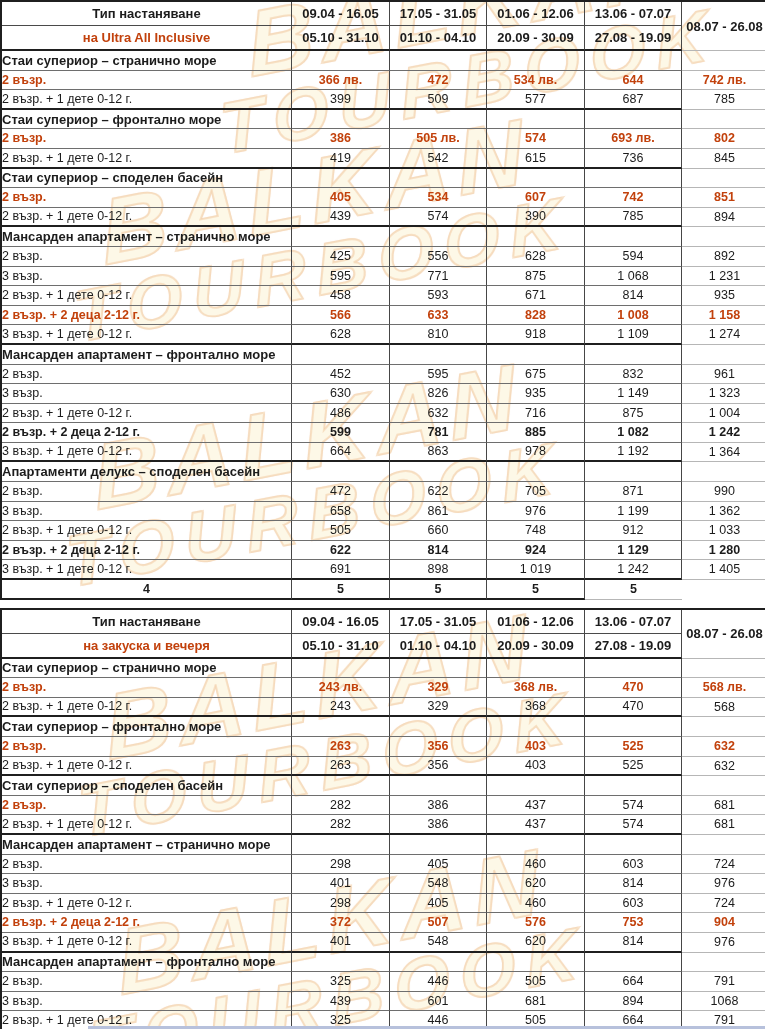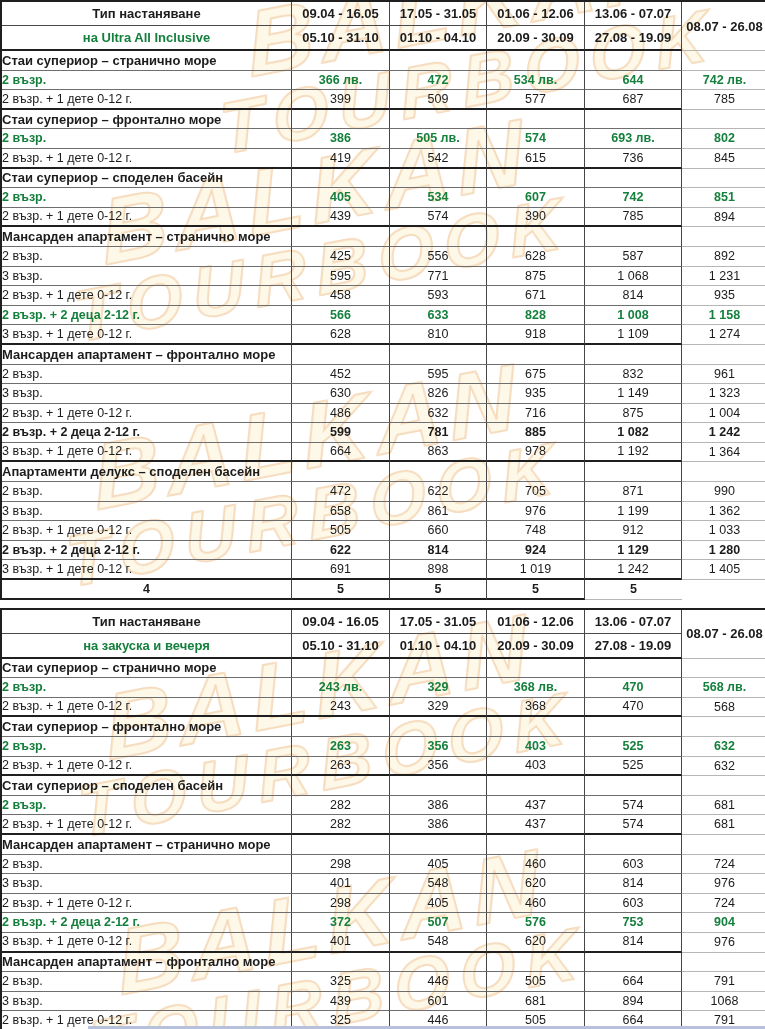--- a/index.html
+++ b/index.html
@@ -26,21 +26,21 @@
         border-top:2px solid #1f1f1f;border-left:2px solid #1f1f1f;}
   .grid.second{margin-top:8px;}
 
   .cell{display:flex;align-items:center;justify-content:center;box-sizing:border-box;
         border-right:1px solid #464646;border-bottom:1px solid #6e6e6e;
         font-size:12.5px;color:#1c1c1c;white-space:nowrap;overflow:hidden;line-height:1;}
   .cell.hdr{font-weight:bold;font-size:13px;}
   .cell.sec{font-weight:bold;font-size:13px;}
   .cell.left{justify-content:flex-start;}
   .cell.bold{font-weight:bold;}
-  .cell.red{color:#15803d;font-weight:bold;}
+  .cell.red{color:#c2410c;font-weight:bold;}
   .cell.tb{border-bottom-width:2px;border-bottom-color:#1f1f1f;}
   .cell.lastcol{border-right:none;border-bottom:1px solid #b6b6b6;}
 
   .bottom-line{position:absolute;z-index:3;left:88px;right:0;bottom:0;height:3px;background:#b7c1dc;}
 </style>
 </head>
 <body>
 
 <div class="page">
 
@@ -134,21 +134,21 @@
       <div class="cell left sec">Мансарден апартамент – странично море</div>
       <div class="cell"></div>
       <div class="cell"></div>
       <div class="cell"></div>
       <div class="cell"></div>
       <div class="cell lastcol"></div>
       <div class="cell left">2 възр.</div>
       <div class="cell">425</div>
       <div class="cell">556</div>
       <div class="cell">628</div>
-      <div class="cell">587</div>
+      <div class="cell">594</div>
       <div class="cell lastcol">892</div>
       <div class="cell left">3 възр.</div>
       <div class="cell">595</div>
       <div class="cell">771</div>
       <div class="cell">875</div>
       <div class="cell">1 068</div>
       <div class="cell lastcol">1 231</div>
       <div class="cell left">2 възр. + 1 дете 0-12 г.</div>
       <div class="cell">458</div>
       <div class="cell">593</div>

